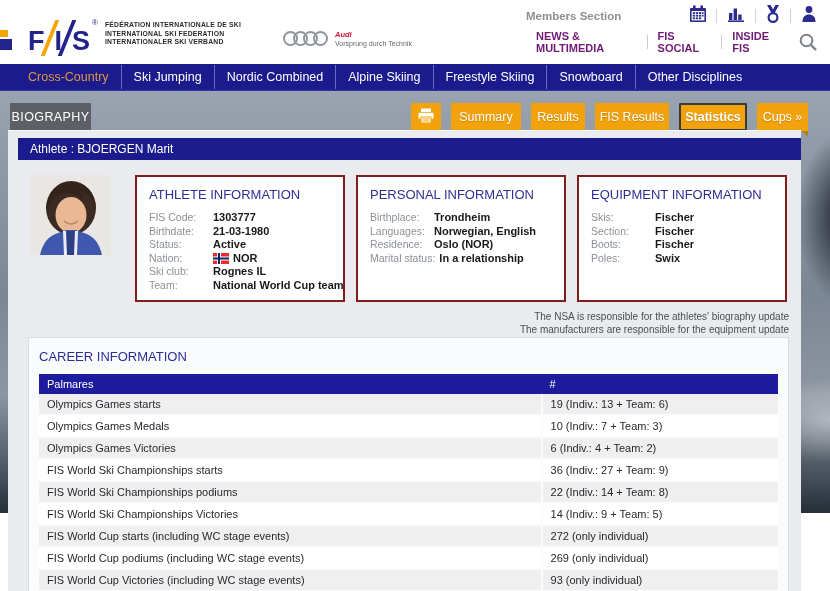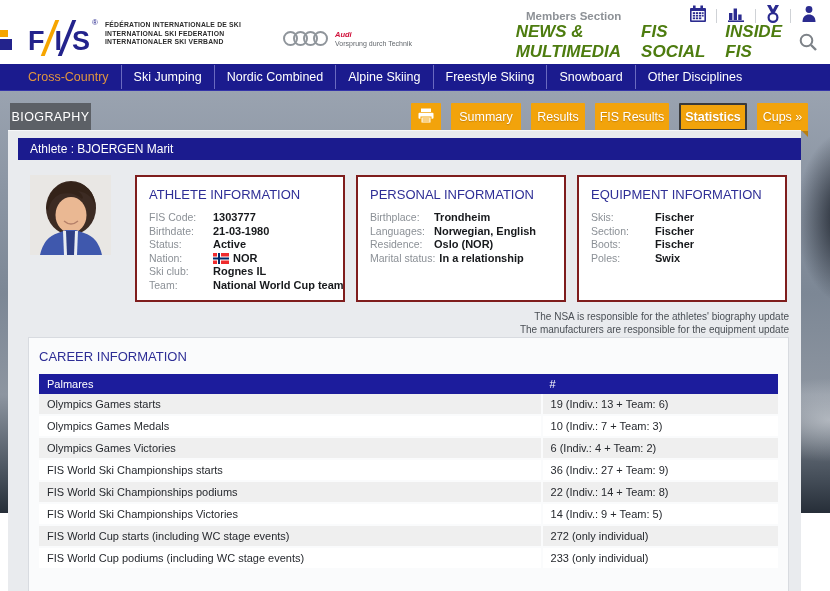--- a/index.html
+++ b/index.html
@@ -28,21 +28,21 @@
   .audi-text { margin-left:7px; }
   .audi-brand { color:#d0103a; font-weight:bold; font-style:italic; font-size:7.5px; }
   .audi-tagline { color:#63686d; font-size:7px; margin-top:1px; }
 
   .header-right { position:absolute; right:12px; top:5px; width:292px; }
   .hr-row1 { display:flex; align-items:center; justify-content:space-between; height:22px; }
   .members { color:#8d9196; font-weight:bold; font-size:11.5px; }
   .icon-strip { display:flex; align-items:center; gap:9px; }
   .icon-sep { width:1px; height:14px; background:#cfd2d6; }
   .hr-row2 { display:flex; align-items:center; justify-content:flex-end; height:24px; margin-top:3px; }
-  .top-link { color:#4d7c0f; font-weight:bold; font-size:17px; padding:0 10px; cursor:pointer;font-style:italic; }
+  .top-link { color:#701a75; font-weight:bold; font-size:11px; padding:0 10px; cursor:pointer; }
   .top-link-sep { width:1px; height:14px; background:#c8cbcf; }
   .search-btn { margin-left:6px; cursor:pointer; display:flex; align-items:center; }
 
   
   .disciplines { position:absolute; top:64px; left:0; width:830px; height:27px; background:#1b1b8e;
                  display:flex; align-items:center; padding-left:16px; border-bottom:1px solid #3434a8; }
   .disc-item { color:#fff; font-size:12.5px; padding:5px 12px; cursor:pointer; white-space:nowrap; }
   .disc-item + .disc-item { border-left:1px solid #6a6ac0; }
   .disc-item.active { color:#e0953f; }
 
@@ -372,20 +372,24 @@
           <tr class="even">
               <td>FIS World Ski Championships Victories</td>
               <td class="col-num">14 (Indiv.: 9 + Team: 5)</td>
             </tr>
           <tr class="odd">
               <td>FIS World Cup starts (including WC stage events)</td>
               <td class="col-num">272 (only individual)</td>
             </tr>
           <tr class="even">
               <td>FIS World Cup podiums (including WC stage events)</td>
-              <td class="col-num">233 (only individual)</td>
+              <td class="col-num">269 (only individual)</td>
+            </tr>
+          <tr class="odd">
+              <td>FIS World Cup Victories (including WC stage events)</td>
+              <td class="col-num">93 (only individual)</td>
             </tr>
         </tbody>
       </table>
     </div>
 
   </div>
 </div>
 
 </body></html>

